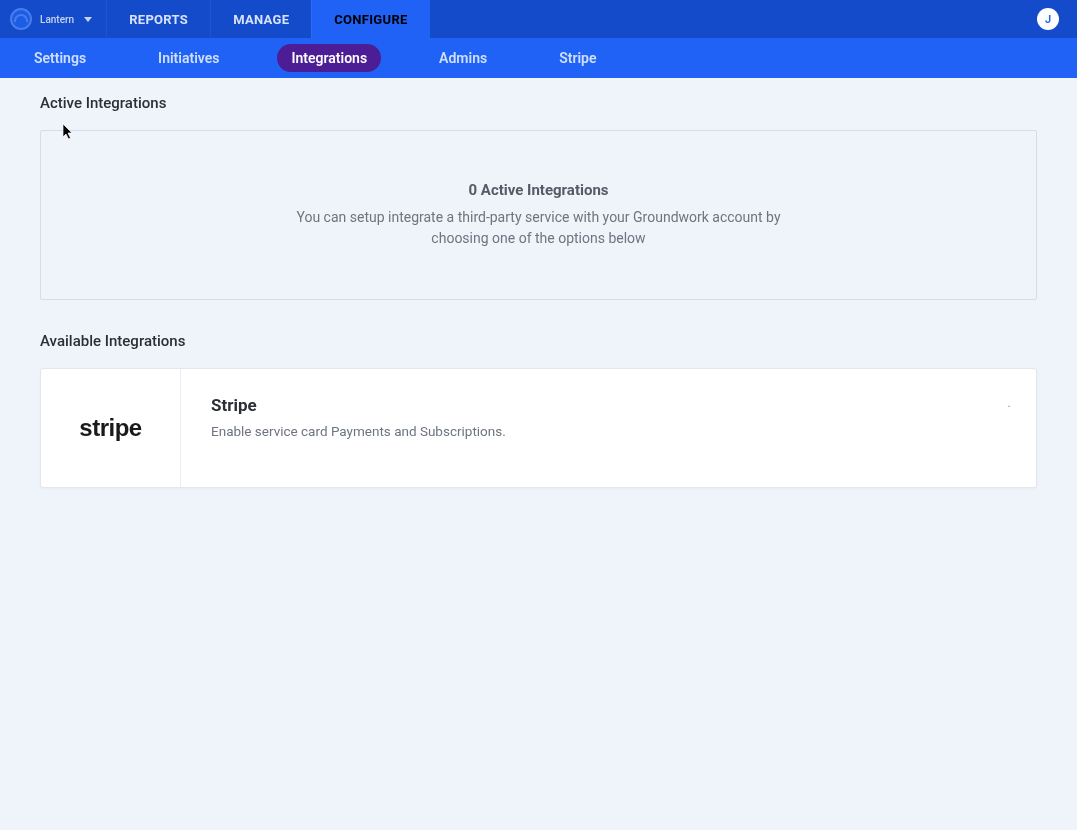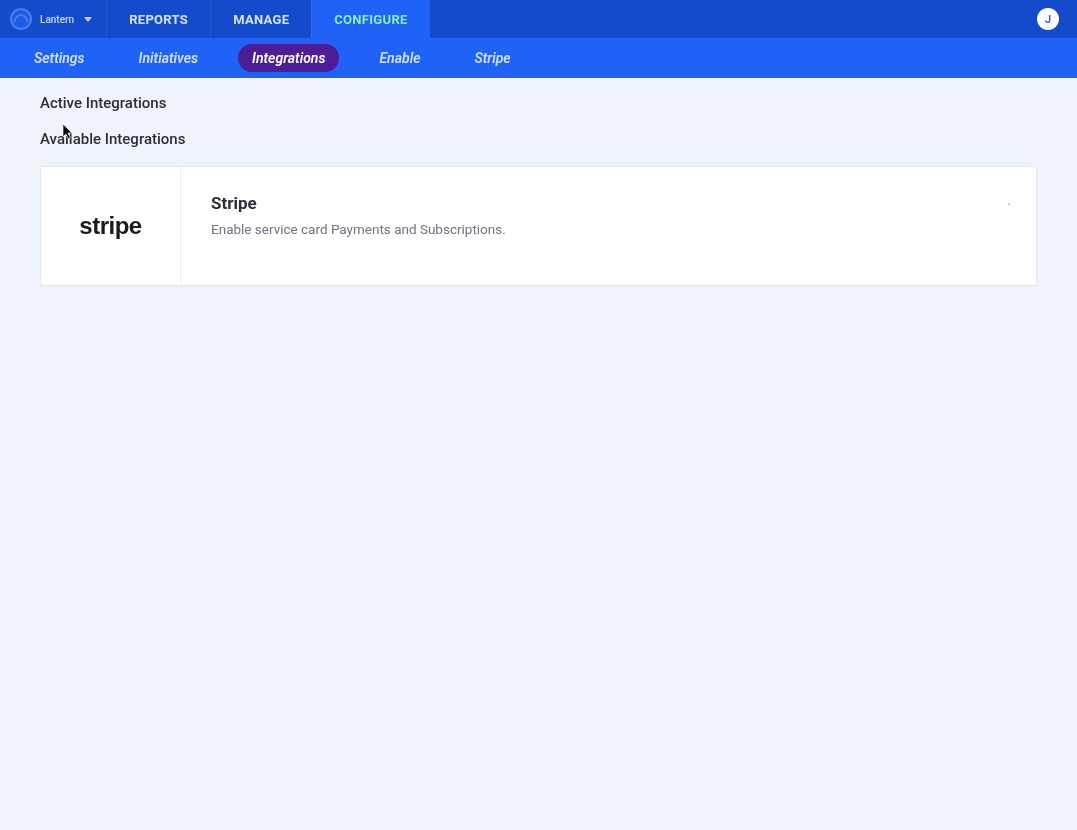--- a/index.html
+++ b/index.html
@@ -69,21 +69,21 @@
       letter-spacing: 0.3px;
       padding: 0 22px;
       height: 100%;
       display: flex;
       align-items: center;
       cursor: pointer;
       border-left: 1px solid rgba(255,255,255,0.06);
     }
     .topnav-tab.active {
       background: #2061f6;
-      color: #86efac;
+      color: #000000;
     }
     .avatar {
       position: absolute;
       right: 18px;
       top: 8px;
       width: 22px;
       height: 22px;
       border-radius: 50%;
       background: #fff;
       color: #2061f6;
@@ -93,22 +93,21 @@
       align-items: center;
       justify-content: center;
       cursor: pointer;
     }
     .subnav {
       background: #2061f6;
       height: 40px;
       display: flex;
       align-items: center;
       padding: 0 20px;
-      gap: 26px;
-      font-style: italic;
+      gap: 44px;
     }
     .subnav-item {
       color: #cfe0ff;
       font-size: 14px;
       font-weight: 600;
       padding: 6px 14px;
       border-radius: 14px;
       cursor: pointer;
     }
     .subnav-item.active {
@@ -215,26 +214,30 @@
     <div class="topnav-tab">MANAGE</div>
     <div class="topnav-tab active">CONFIGURE</div>
   </div>
   <div class="avatar">J</div>
 </div>
 
 <div class="subnav">
   <div class="subnav-item">Settings</div>
   <div class="subnav-item">Initiatives</div>
   <div class="subnav-item active">Integrations</div>
-  <div class="subnav-item">Enable</div>
+  <div class="subnav-item">Admins</div>
   <div class="subnav-item">Stripe</div>
 </div>
 
 <div class="content">
   <div class="section-title">Active Integrations</div>
+  <div class="active-box">
+    <div class="active-box-title">0 Active Integrations</div>
+    <div class="active-box-sub">You can setup integrate a third-party service with your Groundwork account by choosing one of the options below</div>
+  </div>
 
   <div class="section-title">Available Integrations</div>
   <div class="avail-card">
     <div class="avail-logo">
       <span class="avail-logo-text">stripe</span>
     </div>
     <div class="avail-body">
       <div class="avail-name">Stripe</div>
       <div class="avail-desc">Enable service card Payments and Subscriptions.</div>
       <div class="avail-dots">·</div>

